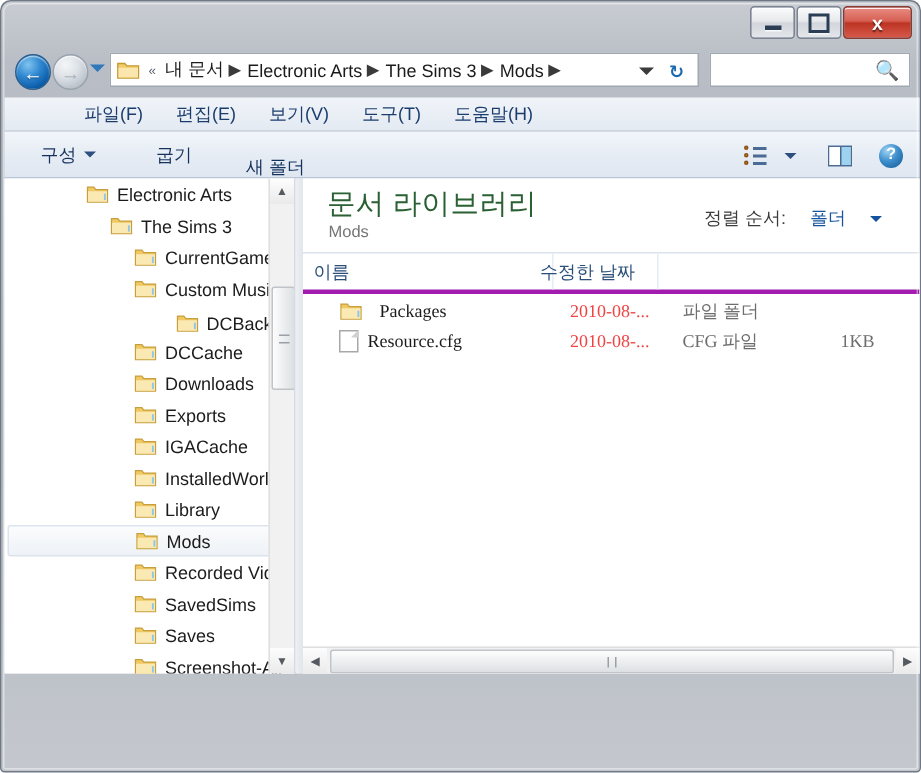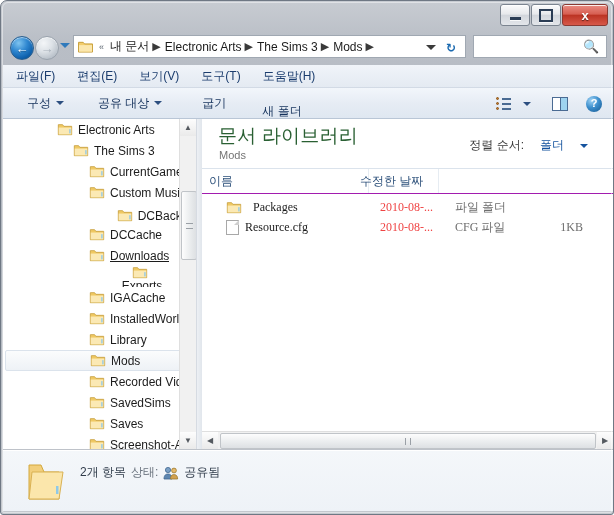--- a/index.html
+++ b/index.html
@@ -172,21 +172,21 @@
   }
 
   
   #menubar {
     position: absolute;
     left: 2px; top: 64px;
     width: 610px; height: 23px;
     box-sizing: border-box;
     background: linear-gradient(to bottom,#f0f4f9 0%, #e4eaf2 100%);
     border-bottom: 1px solid #d2dae5;
-    display: flex; align-items: center;
+    display: flex; align-items: center; padding-left: 40px;
   }
   .menuitem {
     font-size: 12px; color: #1b3d6e;
     padding: 2px 9px;
     margin-left: 4px;
   }
 
   
   #cmdbar {
     position: absolute;
@@ -353,21 +353,21 @@
     width: 0; height: 0;
     border-left: 4px solid transparent;
     border-right: 4px solid transparent;
     border-top: 4px solid #15539e;
   }
 
   #colheader {
     position: absolute; left: 0; top: 49px;
     width: 411px; height: 24px;
     border-top: 1px solid #dbe3ec;
-    border-bottom: 1px solid #a21caf;
+    border-bottom: 3px solid #a21caf;
     background: #ffffff;
   }
   .colcell {
     position: absolute; top: 0; height: 24px;
     font-size: 12px; color: #2b4f79;
     display: flex; align-items: center;
     border-right: 1px solid #e6ecf2;
     box-sizing: border-box;
     padding-left: 7px;
   }
@@ -512,24 +512,20 @@
     <div class="menuitem" data-bind="menubar.items.2.label">보기(V)</div>
     <div class="menuitem" data-bind="menubar.items.3.label">도구(T)</div>
     <div class="menuitem" data-bind="menubar.items.4.label">도움말(H)</div>
   </div>
 
   <div id="cmdbar">
     <div class="cmdbtn" style="margin-left:14px;">
       <span data-bind="commandbar.organize_label">구성</span>
       <span class="caret"></span>
     </div>
-    <div class="cmdbtn" style="margin-left:14px;">
-      <span data-bind="commandbar.share_label">공유 대상</span>
-      <span class="caret"></span>
-    </div>
     <div class="cmdbtn" style="margin-left:20px;">
       <span data-bind="commandbar.burn_label">굽기</span>
     </div>
     <div class="cmdbtn" style="margin-left:16px;margin-top:16px;">
       <span data-bind="commandbar.newfolder_label">새 폴더</span>
     </div>
 
     <div class="cmdright">
       <div class="iconbtn">
         <span class="viewsicon">
@@ -601,29 +597,29 @@
             <span class="treelabel">DCBackup</span>
           </div>
           <div class="treerow" style="top: 105px; position: absolute; left: 2px; width: 190px; padding-left: 84px;">
             <svg class="folderico" viewBox="0 0 16 14">
               <path d="M0.8 1.8 L5.4 1.8 L6.8 3.6 L15.2 3.6 L15.2 12.6 L0.8 12.6 Z" fill="#f0c963" stroke="#c79f3d" stroke-width="0.9"></path>
               <path d="M1.2 4.9 L14.8 4.9 L14.8 12.3 L1.2 12.3 Z" fill="#fbe9b4" stroke="none"></path>
               <rect x="12.6" y="6.6" width="1.4" height="4.6" fill="#8ec8e8"></rect>
             </svg>
             <span class="treelabel">DCCache</span>
           </div>
-          <div class="treerow" style="top: 126px; position: absolute; left: 2px; width: 190px; padding-left: 84px; text-decoration: underline;">
+          <div class="treerow" style="top: 126px; position: absolute; left: 2px; width: 190px; padding-left: 84px;">
             <svg class="folderico" viewBox="0 0 16 14">
               <path d="M0.8 1.8 L5.4 1.8 L6.8 3.6 L15.2 3.6 L15.2 12.6 L0.8 12.6 Z" fill="#f0c963" stroke="#c79f3d" stroke-width="0.9"></path>
               <path d="M1.2 4.9 L14.8 4.9 L14.8 12.3 L1.2 12.3 Z" fill="#fbe9b4" stroke="none"></path>
               <rect x="12.6" y="6.6" width="1.4" height="4.6" fill="#8ec8e8"></rect>
             </svg>
             <span class="treelabel">Downloads</span>
           </div>
-          <div class="treerow" style="top: 147px; position: absolute; left: 2px; width: 190px; padding-left: 84px; flex-direction: column;">
+          <div class="treerow" style="top: 147px; position: absolute; left: 2px; width: 190px; padding-left: 84px;">
             <svg class="folderico" viewBox="0 0 16 14">
               <path d="M0.8 1.8 L5.4 1.8 L6.8 3.6 L15.2 3.6 L15.2 12.6 L0.8 12.6 Z" fill="#f0c963" stroke="#c79f3d" stroke-width="0.9"></path>
               <path d="M1.2 4.9 L14.8 4.9 L14.8 12.3 L1.2 12.3 Z" fill="#fbe9b4" stroke="none"></path>
               <rect x="12.6" y="6.6" width="1.4" height="4.6" fill="#8ec8e8"></rect>
             </svg>
             <span class="treelabel">Exports</span>
           </div>
           <div class="treerow" style="top: 168px; position: absolute; left: 2px; width: 190px; padding-left: 84px;">
             <svg class="folderico" viewBox="0 0 16 14">
               <path d="M0.8 1.8 L5.4 1.8 L6.8 3.6 L15.2 3.6 L15.2 12.6 L0.8 12.6 Z" fill="#f0c963" stroke="#c79f3d" stroke-width="0.9"></path>
@@ -750,32 +746,14 @@
       <div id="listhscroll">
         <div class="sbarrow left" data-bind="listpane.scroll_left_glyph">◀</div>
         <div id="lisththumb">
             <i></i>
           </div>
         <div class="sbarrow right" data-bind="listpane.scroll_right_glyph">▶</div>
       </div>
     </div>
   </div>
 
-  <div id="statusbar">
-    <svg id="statusfolder" width="44" height="44" viewBox="0 0 44 44">
-      <path d="M4 6 L4 40 L34 40 L34 13 L19 13 L16 6 Z" fill="#f2cf7c" stroke="#d3a83d" stroke-width="1"></path>
-      <path d="M7 13 L38 13 L34 40 L4 40 Z" fill="#fbe6ab" stroke="#d9b153" stroke-width="1"></path>
-      <rect x="31" y="27" width="2.5" height="8" fill="#8fc9e8"></rect>
-    </svg>
-    <div id="statustext">
-      <span data-bind="statusbar.item_count">2개 항목</span>
-      <span class="dim" data-bind="statusbar.state_label">상태:</span>
-      <svg id="sharedico" viewBox="0 0 16 14">
-        <circle cx="5" cy="4" r="2.6" fill="#7a9fc4" stroke="#3f668f" stroke-width=".8"></circle>
-        <path d="M1 13 C1 9 3 8 5 8 C7 8 9 9 9 13 Z" fill="#5d86b0" stroke="#3f668f" stroke-width=".8"></path>
-        <circle cx="11" cy="4.5" r="2.4" fill="#e6b96a" stroke="#9b7a30" stroke-width=".8"></circle>
-        <path d="M7.5 13 C7.5 9.5 9.3 8.6 11 8.6 C12.8 8.6 14.6 9.5 14.6 13 Z" fill="#d2a14f" stroke="#9b7a30" stroke-width=".8"></path>
-      </svg>
-      <span data-bind="statusbar.shared_label">공유됨</span>
-    </div>
-  </div>
 
 </div>
 
 </body></html>

